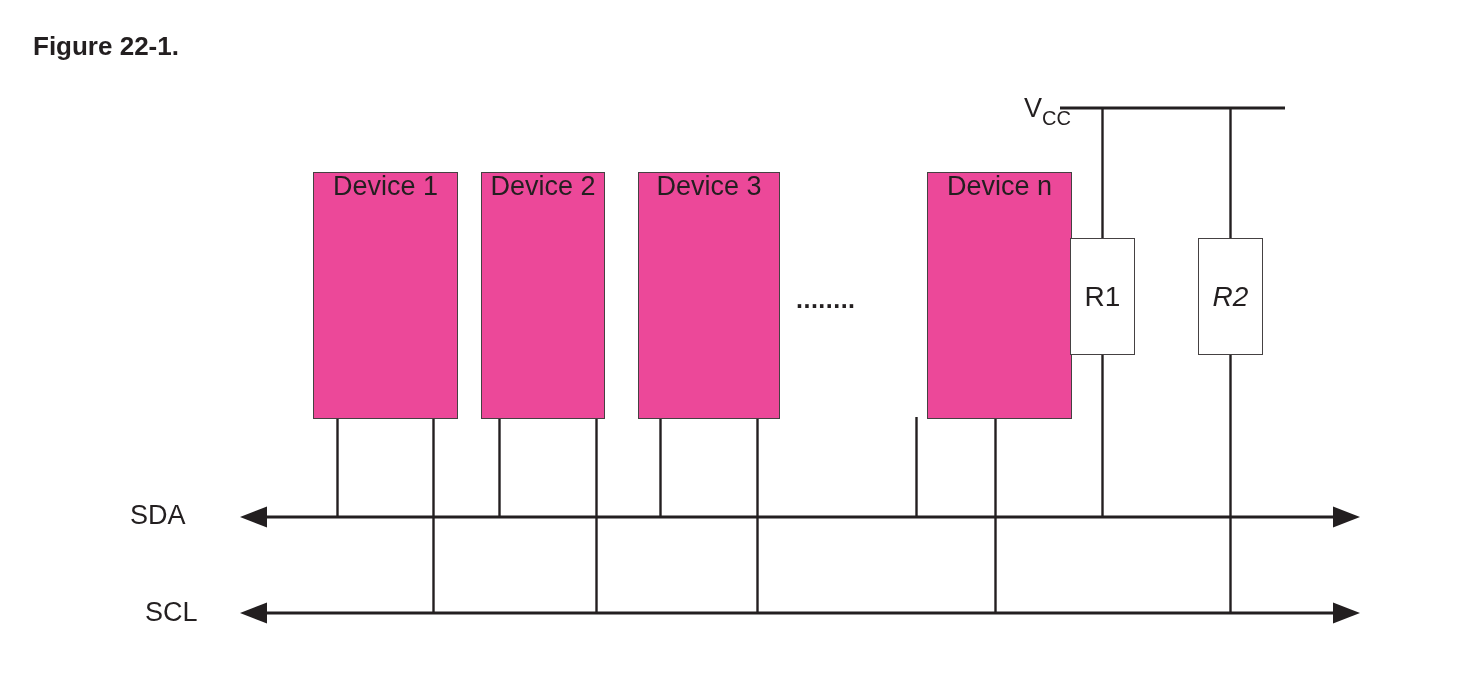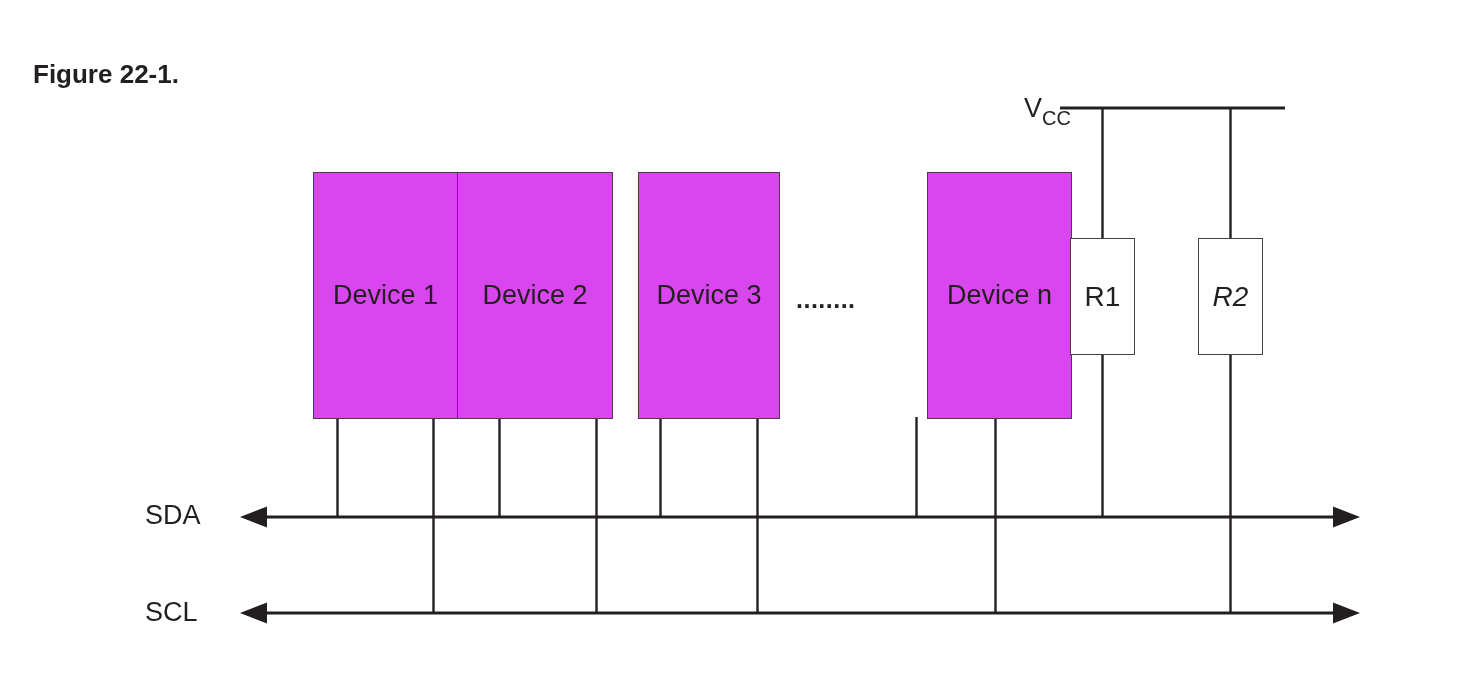--- a/index.html
+++ b/index.html
@@ -19,43 +19,42 @@
   .figure-caption {
     position: absolute;
     left: 33px;
     top: 33px;
     display: flex;
     gap: 35px;
     font-size: 26px;
     font-weight: 700;
     line-height: 27px;
     white-space: nowrap;
-    margin-top: 28px;
   }
   .diagram {
     position: absolute;
     left: 0;
     top: 0;
     width: 1466px;
     height: 678px;
   }
   svg.wires {
     position: absolute;
     left: 0;
     top: 0;
   }
   .device-box {
     position: absolute;
     top: 172px;
     height: 247px;
     border: 1.6px solid #454142;
-    background: #d946ef;
+    background: #ec4899;
     box-sizing: border-box;
     display: flex;
-    align-items: center;
+    align-items: flex-start;
     justify-content: center;
   }
   .device-box .lbl {
     font-size: 27px;
     line-height: 27px;
     white-space: nowrap;
   }
   .resistor-box {
     position: absolute;
     top: 238px;
@@ -148,21 +147,21 @@
         <polygon points="240,517 267,506.5 267,527.5"></polygon>
         <polygon points="1360,517 1333,506.5 1333,527.5"></polygon>
         <polygon points="240,613 267,602.5 267,623.5"></polygon>
         <polygon points="1360,613 1333,602.5 1333,623.5"></polygon>
       </g>
     </svg>
 
     <div class="device-box" style="left:313px; width:145px;">
       <span class="lbl">Device 1</span>
     </div>
-    <div class="device-box" style="left:457px; width:156px;">
+    <div class="device-box" style="left:481px; width:124px;">
       <span class="lbl">Device 2</span>
     </div>
     <div class="device-box" style="left:638px; width:142px;">
       <span class="lbl">Device 3</span>
     </div>
     <div class="device-box" style="left:883px; width:145px;margin-left:44px;">
       <span class="lbl">Device n</span>
     </div>
 
     <div class="ellipsis">........</div>
@@ -171,17 +170,17 @@
       <span class="lbl">R1</span>
     </div>
     <div class="resistor-box" style="left:1198px;font-style:italic;">
       <span class="lbl">R2</span>
     </div>
 
     <div class="vcc-label">
       <span>V</span><span class="sub">CC</span>
     </div>
 
-    <div class="bus-label" style="left:145px; top:502px;">SDA</div>
+    <div class="bus-label" style="left:130px; top:502px;">SDA</div>
     <div class="bus-label" style="left:145px; top:599px;">SCL</div>
 
   </div>
 </div>
 
 </body></html>

